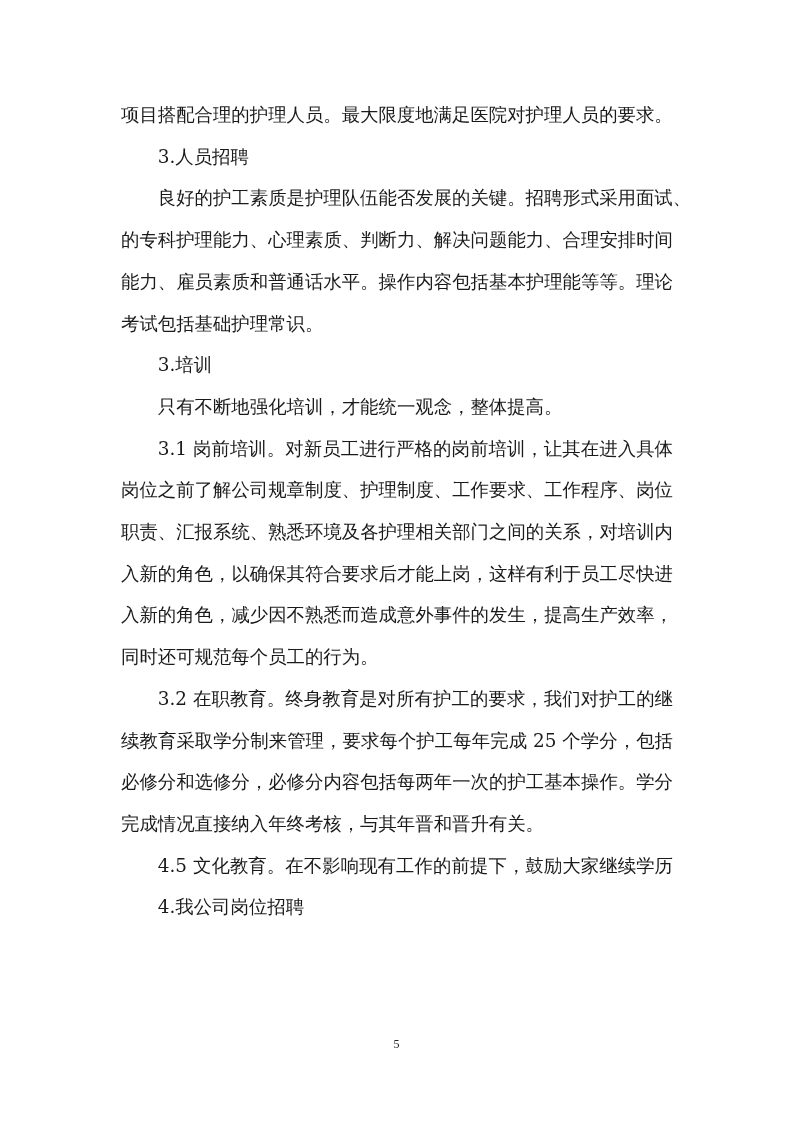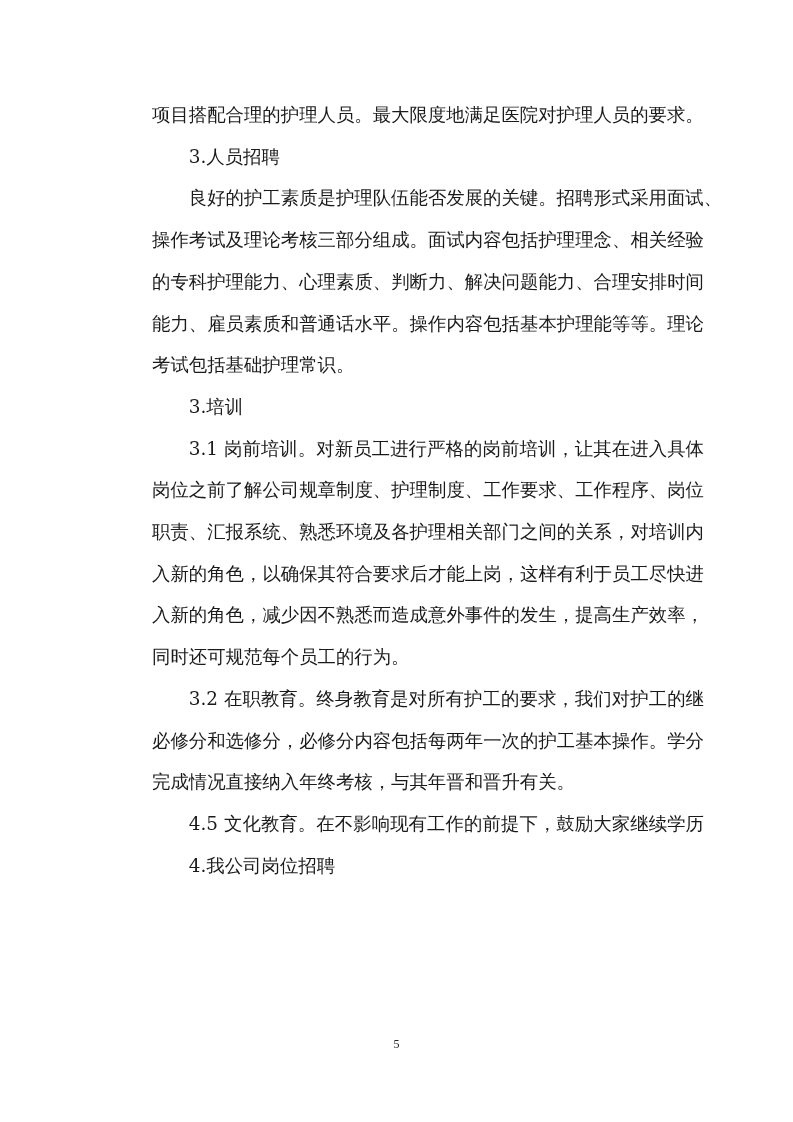--- a/index.html
+++ b/index.html
@@ -1,21 +1,21 @@
 <!DOCTYPE html>
 <html><head>
   <meta charset="utf-8">
   <style>
     html, body { margin: 0; padding: 0; background: #ffffff; }
     body { width: 793px; height: 1122px; position: relative; overflow: hidden; }
     .page {
       position: absolute; left: 121px; top: 94px; width: 552px;
       font-family: "DejaVu Serif", "Liberation Serif", serif;
       font-size: 18.4px; line-height: 41.7px; color: #1a1a1a;
-      text-align: justify; text-justify: inter-character; margin-left: 31px;
+      text-align: justify; text-justify: inter-character;
     }
     .p { margin: 0; padding: 0; }
     .indent { text-indent: 2em; }
     .line { display: block; white-space: nowrap; text-align-last: justify; }
     .line.last { text-align-last: left; }
     .heading { text-indent: 2em; }
     .page-number {
       position: absolute; left: 0; width: 793px; top: 1037px; text-align: center;
       font-family: "Liberation Serif", serif; font-size: 12px; color: #222;
     }
@@ -26,40 +26,43 @@
 <div class="page">
 
   <div class="p">
     <span class="line last">项目搭配合理的护理人员。最大限度地满足医院对护理人员的要求。</span>
   </div>
 
   <div class="p heading">3.人员招聘</div>
 
   <div class="p">
     <span class="line indent">良好的护工素质是护理队伍能否发展的关键。招聘形式采用面试、</span>
-    <span class="line">操作考试及理论考核三部分组成。面试内容包括护理理念、相关经验</span>
     <span class="line">的专科护理能力、心理素质、判断力、解决问题能力、合理安排时间</span>
     <span class="line">能力、雇员素质和普通话水平。操作内容包括基本护理能等等。理论</span>
     <span class="line last">考试包括基础护理常识。</span>
   </div>
 
   <div class="p heading">3.培训</div>
 
+  <div class="p">
+    <span class="line indent last">只有不断地强化培训，才能统一观念，整体提高。</span>
+  </div>
 
   <div class="p">
     <span class="line indent">3.1 岗前培训。对新员工进行严格的岗前培训，让其在进入具体</span>
     <span class="line">岗位之前了解公司规章制度、护理制度、工作要求、工作程序、岗位</span>
     <span class="line">职责、汇报系统、熟悉环境及各护理相关部门之间的关系，对培训内</span>
     <span class="line">入新的角色，以确保其符合要求后才能上岗，这样有利于员工尽快进</span>
     <span class="line">入新的角色，减少因不熟悉而造成意外事件的发生，提高生产效率，</span>
     <span class="line last">同时还可规范每个员工的行为。</span>
   </div>
 
   <div class="p">
     <span class="line indent">3.2 在职教育。终身教育是对所有护工的要求，我们对护工的继</span>
+    <span class="line">续教育采取学分制来管理，要求每个护工每年完成 25 个学分，包括</span>
     <span class="line">必修分和选修分，必修分内容包括每两年一次的护工基本操作。学分</span>
     <span class="line last">完成情况直接纳入年终考核，与其年晋和晋升有关。</span>
   </div>
 
   <div class="p">
     <span class="line indent">4.5 文化教育。在不影响现有工作的前提下，鼓励大家继续学历</span>
   </div>
 
   <div class="p heading">4.我公司岗位招聘</div>
 </div>

